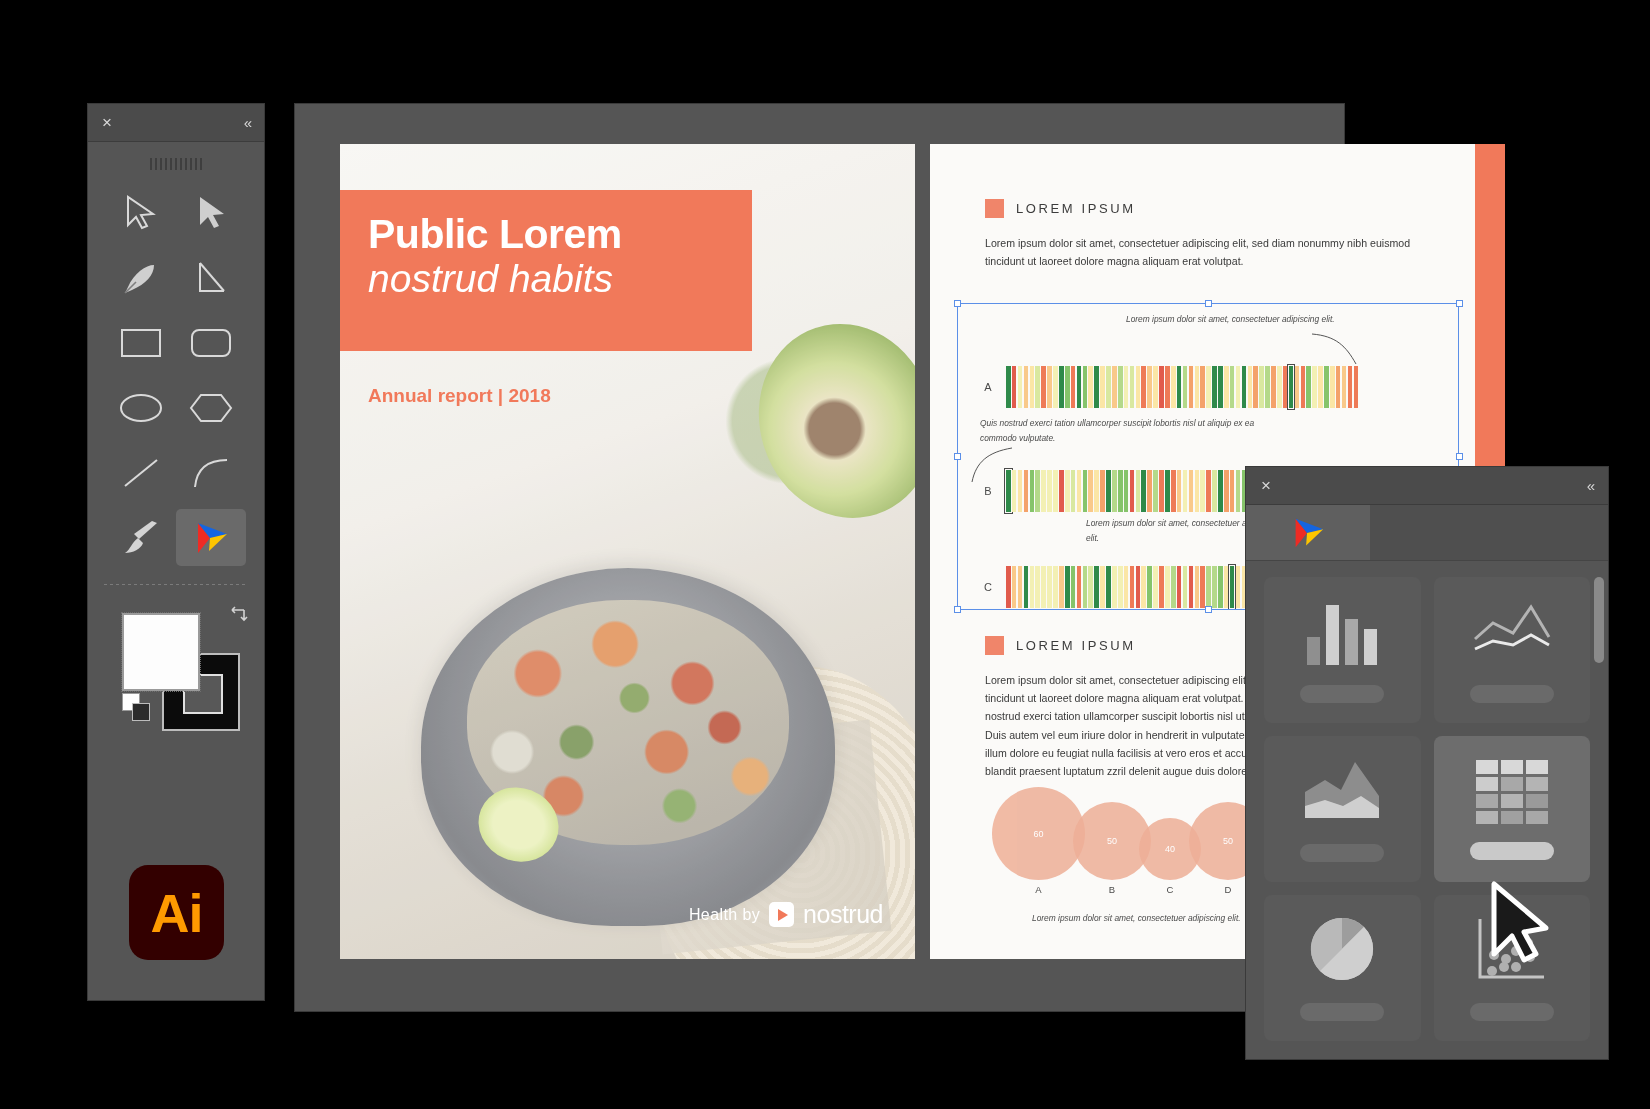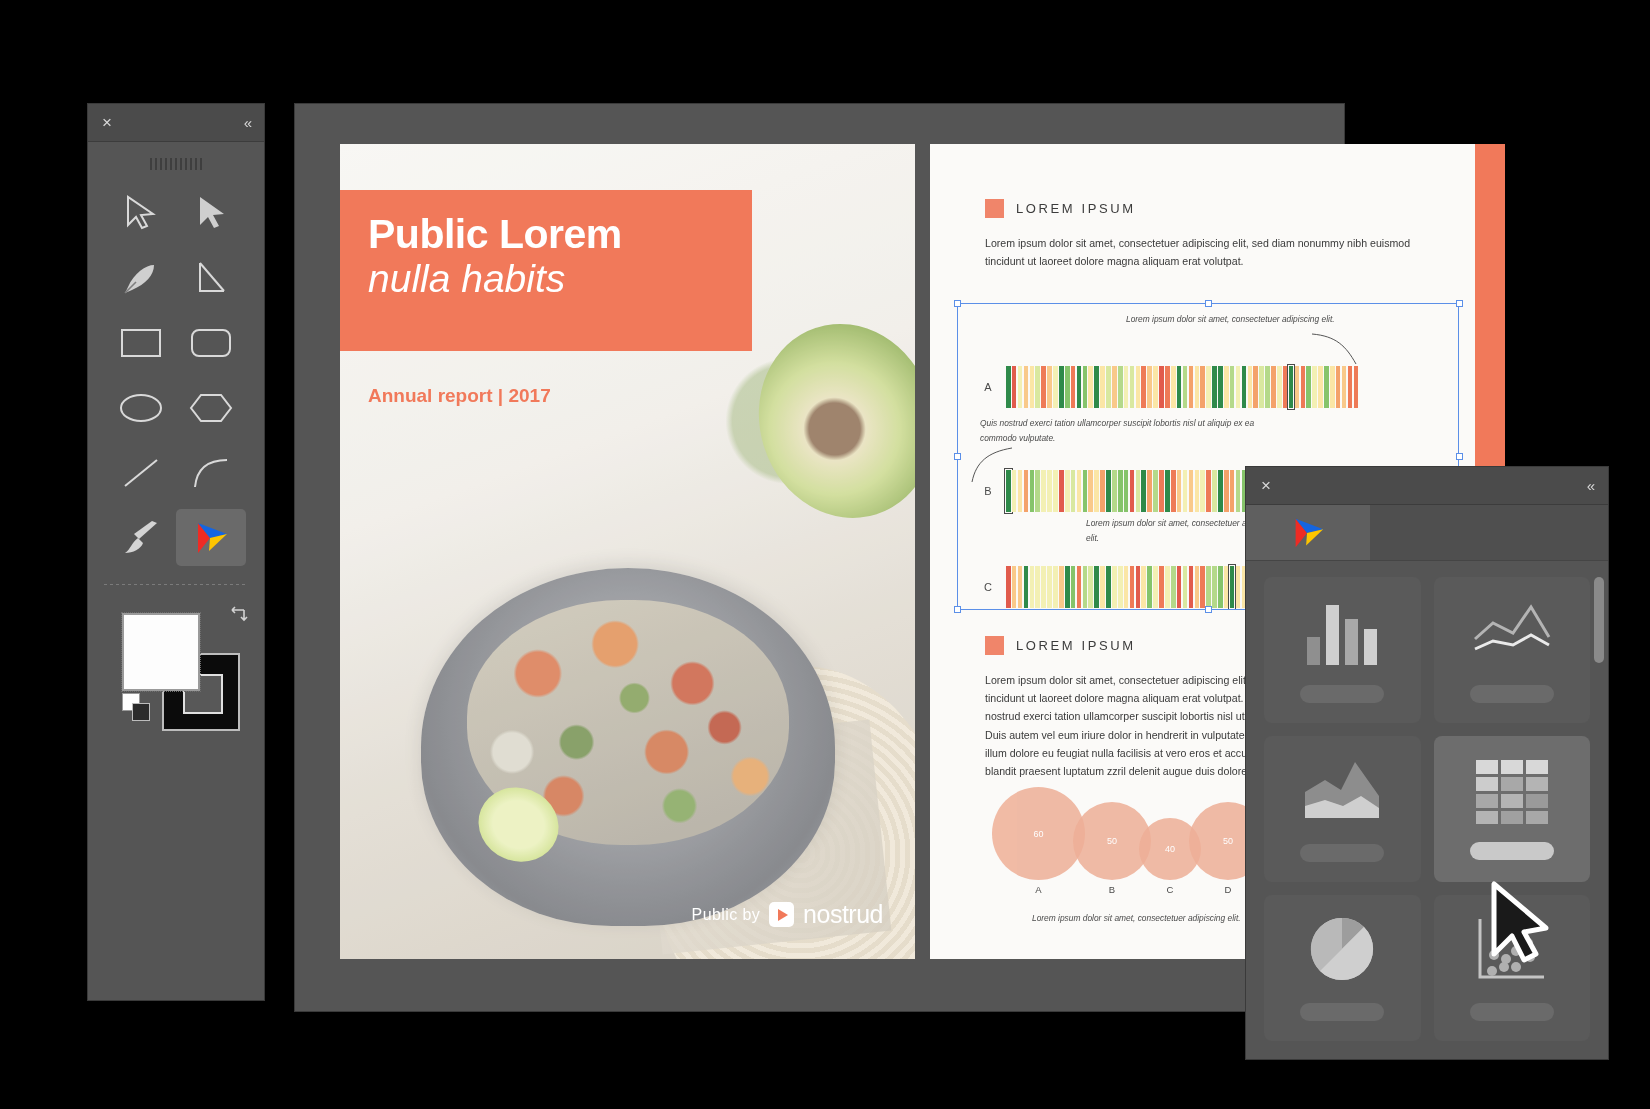--- a/index.html
+++ b/index.html
@@ -291,43 +291,46 @@
         <svg width="22" height="22" viewBox="0 0 22 22">
             <path d="M4 7 L16 7 M16 7 L16 17 M13 14 L16 17 L19 14 M4 7 L7 4 M4 7 L7 10" stroke="#d2d2d2" stroke-width="1.6" fill="none"></path>
           </svg>
       </div>
       <div class="sw-mini">
         <span class="a"></span>
           <span class="b"></span>
       </div>
     </div>
 
+    <div class="ai-badge">
+      <span>Ai</span>
+    </div>
   </div>
 
   <div class="canvas-window">
 
     <div class="page page-left">
       <div class="cover-photo">
         <div class="avocado"></div>
         <div class="mat"></div>
         <div class="napkin"></div>
         <div class="bowl"></div>
         <div class="food"></div>
         <div class="lime"></div>
       </div>
       <div class="cover-overlay"></div>
 
       <div class="title-block">
         <div class="title-main">Public Lorem</div>
-        <div class="title-sub">nulla habits</div>
-      </div>
-      <div class="annual">Annual report | 2017</div>
+        <div class="title-sub">nostrud habits</div>
+      </div>
+      <div class="annual">Annual report | 2018</div>
 
       <div class="powered">
-        <span class="pw-text">Public by</span>
+        <span class="pw-text">Health by</span>
         <span class="dt-logo">
             <i></i>
           </span>
         <span class="dt-name">nostrud</span>
       </div>
     </div>
 
     <div class="page page-right">
       <div class="orange-side"></div>
 

